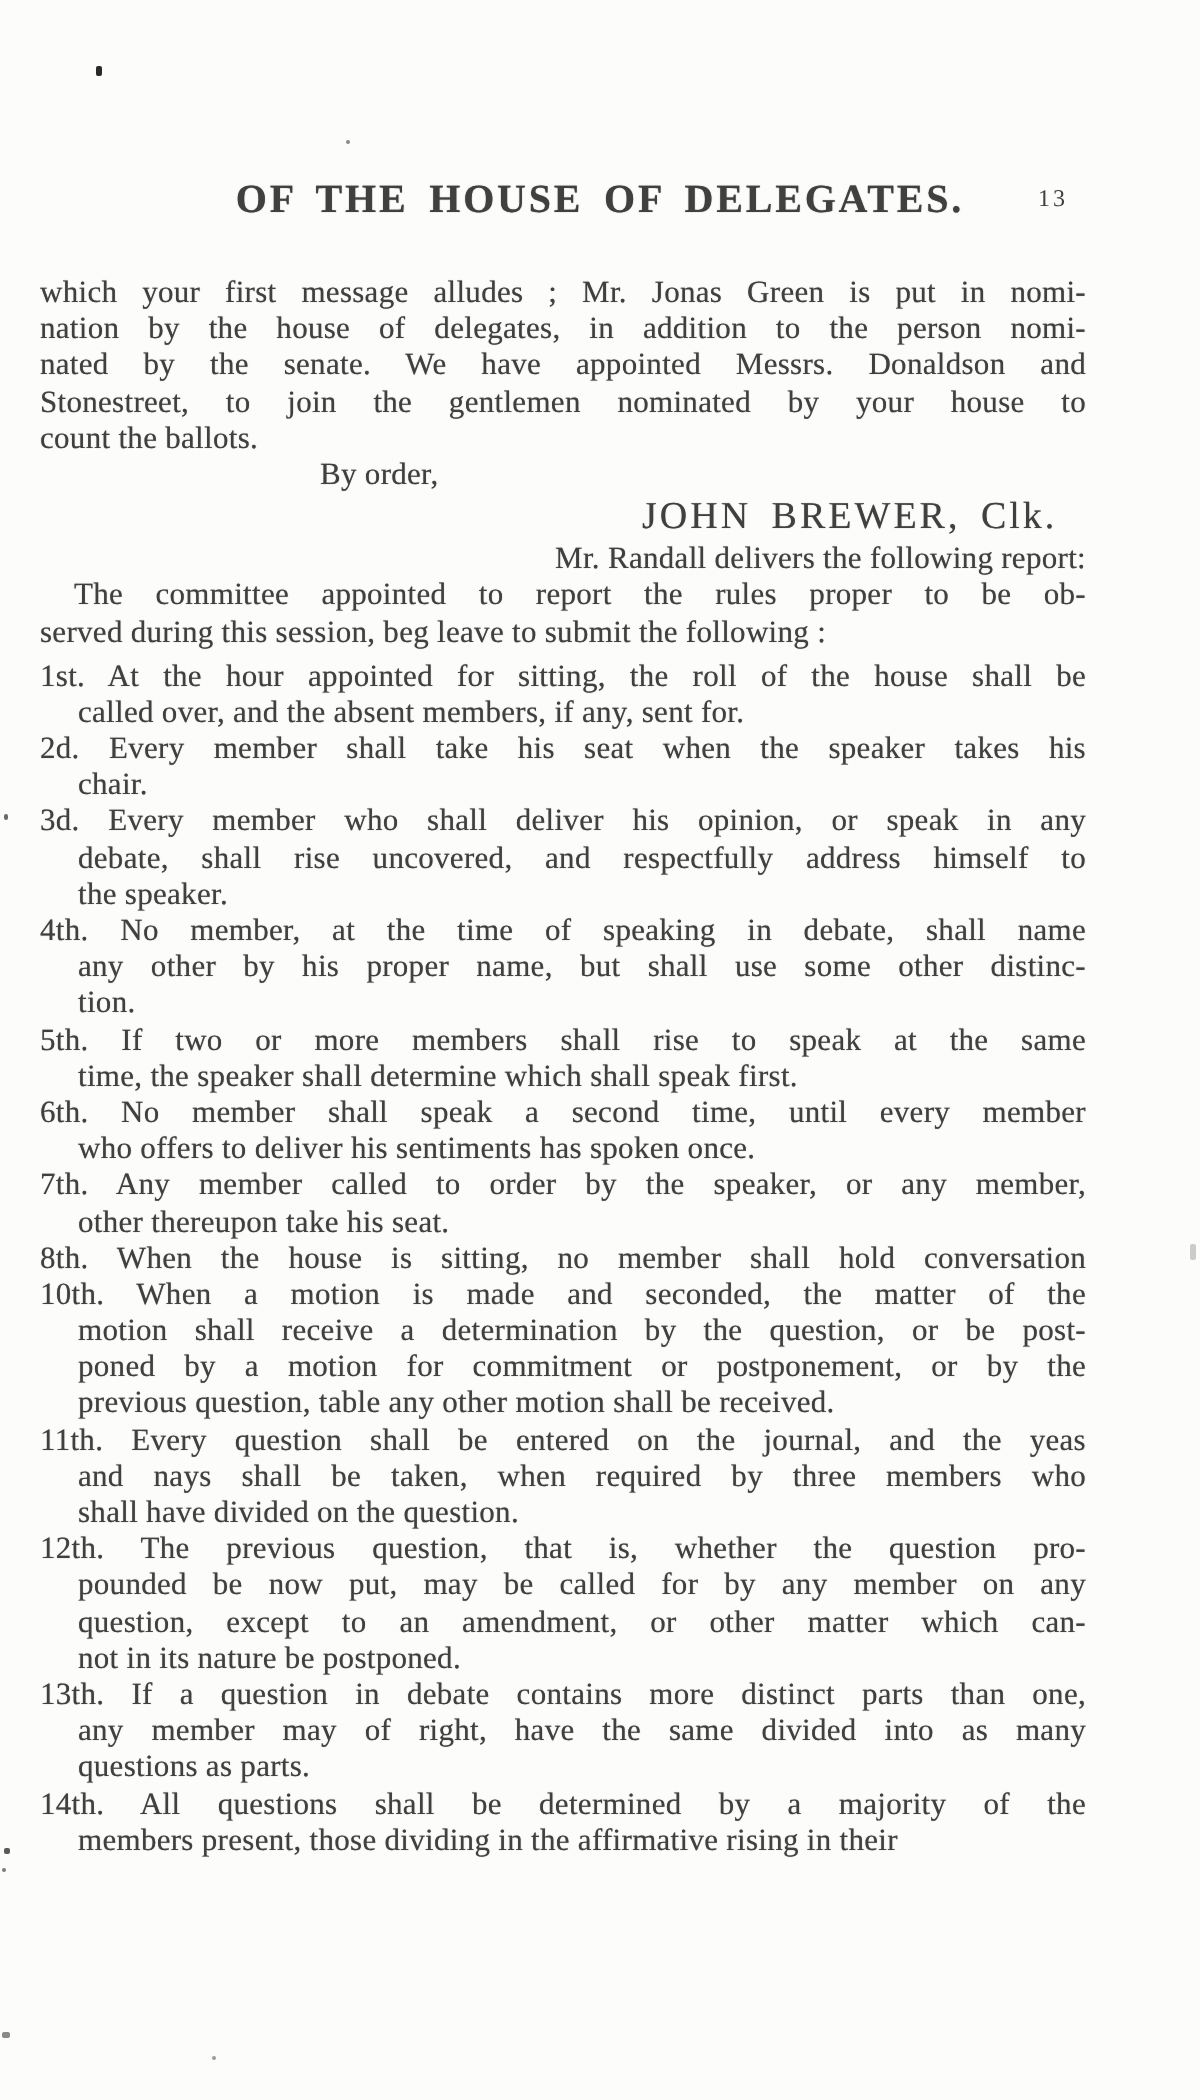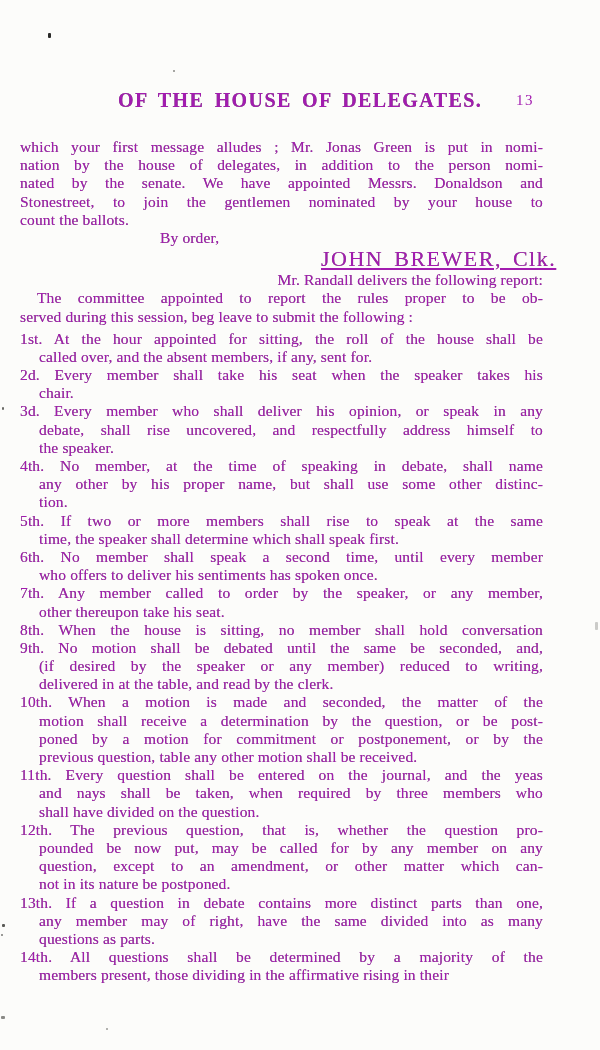--- a/index.html
+++ b/index.html
@@ -1,64 +1,63 @@
 <!DOCTYPE html>
 <html><head>
 <meta charset="utf-8">
 <style>
   html, body { margin: 0; padding: 0; background: #ffffff; }
   .page {
     position: relative;
     width: 600px;
     height: 1050px;
     background: #fcfcfa;
-    color: #a21caf;
+    color: #404040;
     font-family: "Liberation Serif", serif;
     overflow: hidden;
   }
   .header { position: relative; padding-top: 89px; }
   .title {
     text-align: center;
     font-weight: 700;
     font-size: 20px;
     letter-spacing: 1.4px;
     word-spacing: 4px;
     text-shadow: 0 0 0.5px rgba(32,31,29,0.65);
   }
   .pagenum {
     position: absolute;
     top: 92px;
     right: 66px;
-    font-size: 15px;
+    font-size: 12px;
     letter-spacing: 1.5px;
   }
   .body {
     padding: 26px 57px 0 20px;
     font-size: 15.5px;
     line-height: 18.2px;
     letter-spacing: 0.15px;
     text-shadow: 0 0 0.45px rgba(32,31,29,0.55);
   }
   .bline {
     height: 18.2px;
     text-align: justify;
     text-align-last: justify;
   }
   .bline.last { text-align-last: left; }
   .committee .bline.first { text-indent: 17px; }
   .byorder { margin-left: 140px; height: 18.2px; }
   .signature {
     margin-left: 301px;
-    font-size: 22px;
+    font-size: 19px;
     letter-spacing: 1.5px;
     word-spacing: 4px;
     line-height: 24px;
     height: 24px;
     white-space: nowrap;
-    text-decoration: underline;
   }
   .report { text-indent: 17px; height: 18.2px; text-align: right; }
   .rules { margin-top: 4px; }
   .rule .bline { margin-left: 19px; }
   .rule .bline.first { margin-left: 0; }
   .speck { position: absolute; border-radius: 1px; }
 </style>
 </head>
 <body>
 
@@ -121,25 +120,20 @@
           <div class="bline last">who offers to deliver his sentiments has spoken once.</div>
         </div>
         <div class="rule">
           <div class="bline first"><span class="rule-label">7th.</span> Any member called to order by the speaker, or any member,</div>
           <div class="bline last">other thereupon take his seat.</div>
         </div>
         <div class="rule">
           <div class="bline first"><span class="rule-label">8th.</span> When the house is sitting, no member shall hold conversation</div>
         </div>
         <div class="rule">
-          <div class="bline first"><span class="rule-label">9th.</span> No motion shall be debated until the same be seconded, and,</div>
-          <div class="bline">(if desired by the speaker or any member) reduced to writing,</div>
-          <div class="bline last">delivered in at the table, and read by the clerk.</div>
-        </div>
-        <div class="rule">
           <div class="bline first"><span class="rule-label">10th.</span> When a motion is made and seconded, the matter of the</div>
           <div class="bline">motion shall receive a determination by the question, or be post-</div>
           <div class="bline">poned by a motion for commitment or postponement, or by the</div>
           <div class="bline last">previous question, table any other motion shall be received.</div>
         </div>
         <div class="rule">
           <div class="bline first"><span class="rule-label">11th.</span> Every question shall be entered on the journal, and the yeas</div>
           <div class="bline">and nays shall be taken, when required by three members who</div>
           <div class="bline last">shall have divided on the question.</div>
         </div>

